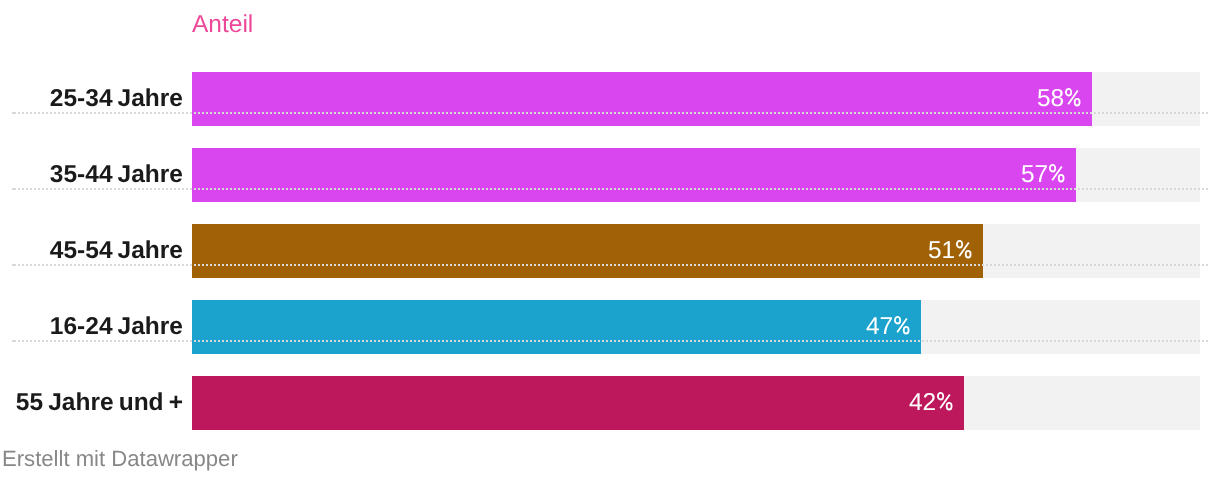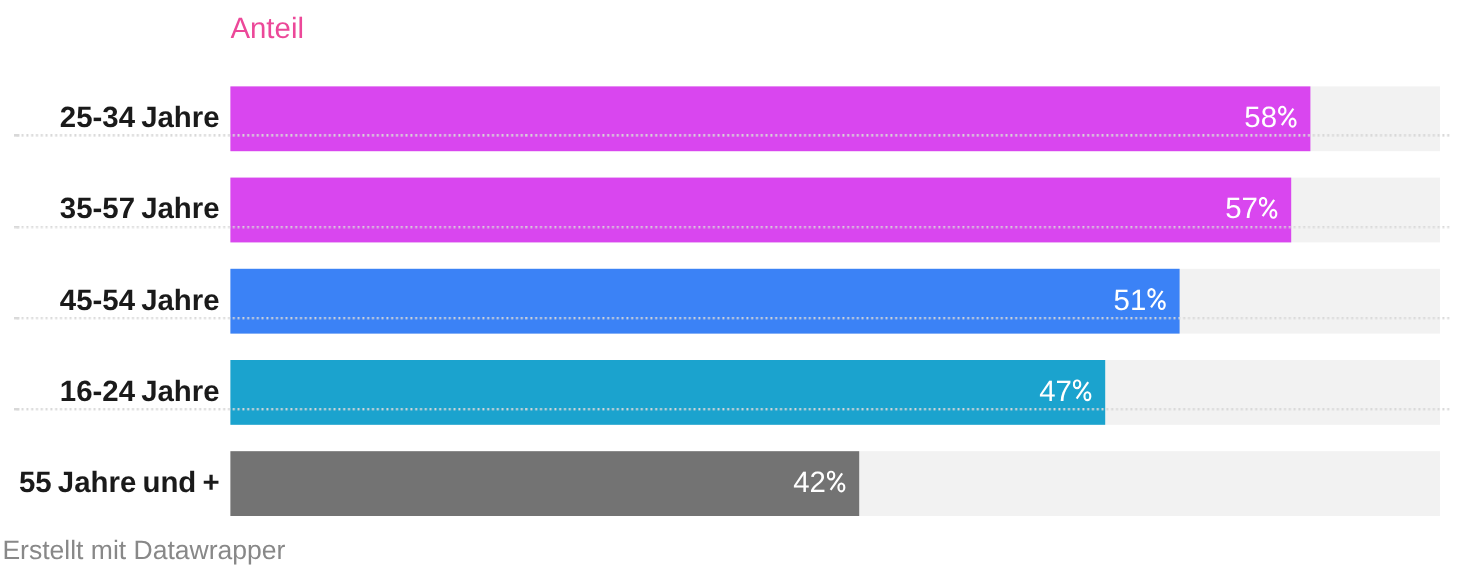--- a/index.html
+++ b/index.html
@@ -77,37 +77,37 @@
             <ellipse cx="3.55" cy="4.2" rx="2.65" ry="3.3" fill="none" stroke="#ffffff" stroke-width="1.8"></ellipse>
             <ellipse cx="12.15" cy="14.2" rx="2.45" ry="3.3" fill="none" stroke="#ffffff" stroke-width="1.8"></ellipse>
             <line x1="3.2" y1="16.2" x2="12.8" y2="2.5" stroke="#ffffff" stroke-width="1.8"></line>
           </svg></div>
     </div>
   </div>
 
   <div class="sep sep-1"></div>
 
   <div class="row row-2">
-    <div class="row-label">35-57 Jahre</div>
+    <div class="row-label">35-44 Jahre</div>
     <div class="track" style="background: rgb(242, 242, 242); width: 1008px;"></div>
     <div class="bar" style="width: 884px; background: #d946ef;">
       <div class="bar-value">57<svg class="pct" viewBox="0 0 15.5 18.4" aria-label="%">
             <ellipse cx="3.55" cy="4.2" rx="2.65" ry="3.3" fill="none" stroke="#ffffff" stroke-width="1.8"></ellipse>
             <ellipse cx="12.15" cy="14.2" rx="2.45" ry="3.3" fill="none" stroke="#ffffff" stroke-width="1.8"></ellipse>
             <line x1="3.2" y1="16.2" x2="12.8" y2="2.5" stroke="#ffffff" stroke-width="1.8"></line>
           </svg></div>
     </div>
   </div>
 
   <div class="sep sep-2"></div>
 
   <div class="row row-3">
     <div class="row-label">45-54 Jahre</div>
     <div class="track" style="background: rgb(242, 242, 242); width: 1008px;"></div>
-    <div class="bar" style="width: 791px; background: #3b82f6;">
+    <div class="bar" style="width: 791px; background: #a16207;">
       <div class="bar-value">51<svg class="pct" viewBox="0 0 15.5 18.4" aria-label="%">
             <ellipse cx="3.55" cy="4.2" rx="2.65" ry="3.3" fill="none" stroke="#ffffff" stroke-width="1.8"></ellipse>
             <ellipse cx="12.15" cy="14.2" rx="2.45" ry="3.3" fill="none" stroke="#ffffff" stroke-width="1.8"></ellipse>
             <line x1="3.2" y1="16.2" x2="12.8" y2="2.5" stroke="#ffffff" stroke-width="1.8"></line>
           </svg></div>
     </div>
   </div>
 
   <div class="sep sep-3"></div>
 
@@ -121,21 +121,21 @@
             <line x1="3.2" y1="16.2" x2="12.8" y2="2.5" stroke="#ffffff" stroke-width="1.8"></line>
           </svg></div>
     </div>
   </div>
 
   <div class="sep sep-4"></div>
 
   <div class="row row-5">
     <div class="row-label">55 Jahre und +</div>
     <div class="track" style="background: rgb(242, 242, 242); width: 1008px;"></div>
-    <div class="bar" style="width: 524px; background: #737373;">
+    <div class="bar" style="width: 772px; background: #be185d;">
       <div class="bar-value">42<svg class="pct" viewBox="0 0 15.5 18.4" aria-label="%">
             <ellipse cx="3.55" cy="4.2" rx="2.65" ry="3.3" fill="none" stroke="#ffffff" stroke-width="1.8"></ellipse>
             <ellipse cx="12.15" cy="14.2" rx="2.45" ry="3.3" fill="none" stroke="#ffffff" stroke-width="1.8"></ellipse>
             <line x1="3.2" y1="16.2" x2="12.8" y2="2.5" stroke="#ffffff" stroke-width="1.8"></line>
           </svg></div>
     </div>
   </div>
 
   <div class="footer">Erstellt mit Datawrapper</div>
 

